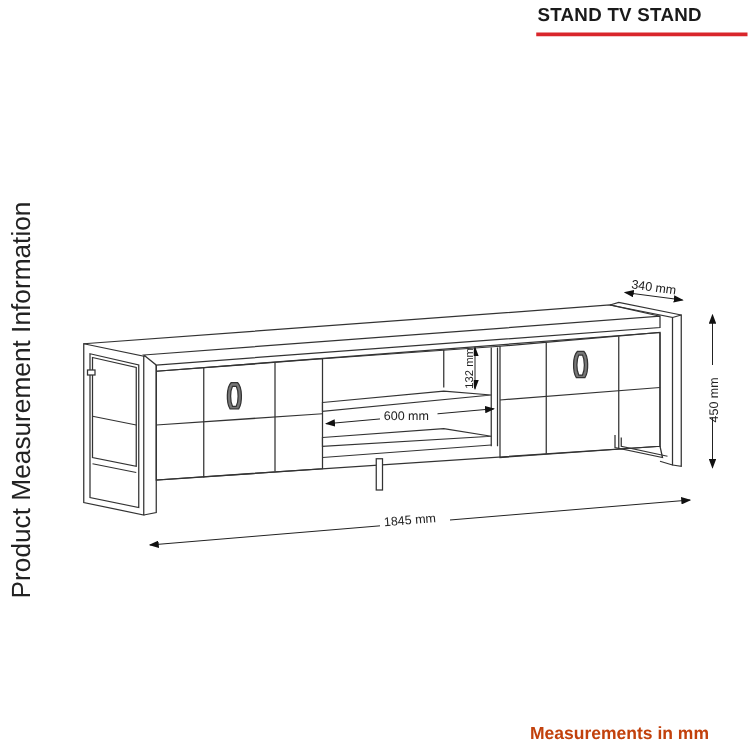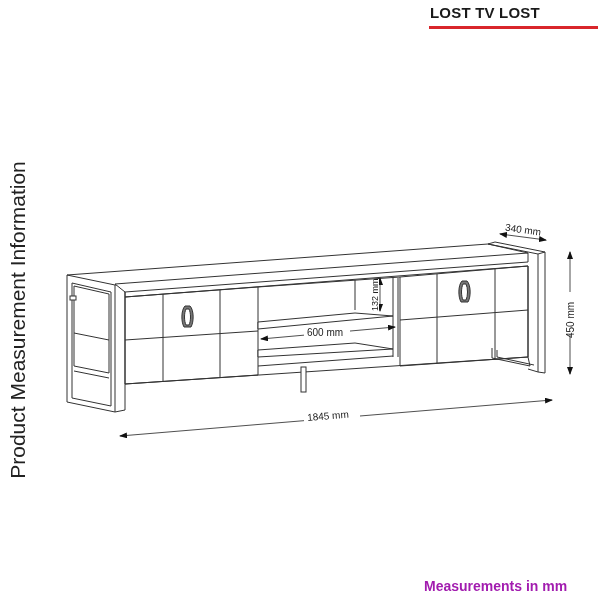--- a/index.html
+++ b/index.html
@@ -10,29 +10,29 @@
       letter-spacing: 0.2px;
     }
     .title-underline { position: absolute; left: 429px; top: 26px; width: 169px; height: 3px; }
     .side-label {
       position: absolute; left: 18px; top: 320px;
       transform: translate(-50%, -50%) rotate(-90deg);
       white-space: nowrap; font-size: 21px; color: #222; font-family: "Liberation Sans", sans-serif;
     }
     .footer-label {
       position: absolute; left: 424px; top: 578px;
-      font-weight: bold; font-size: 14px; color: #a21caf; font-family: "Liberation Sans", sans-serif;
+      font-weight: bold; font-size: 14px; color: #c2410c; font-family: "Liberation Sans", sans-serif;
     }
     svg.drawing { position: absolute; left: 0; top: 0; }
     .dim { font-family: "Liberation Sans", sans-serif; font-size: 10px; fill: #222; }
   </style>
 </head>
 <body>
 
-<div class="title">LOST TV LOST</div>
+<div class="title">STAND TV STAND</div>
 <div class="title-underline" style="background:#d9262b;"></div>
 
 <div class="side-label">Product Measurement Information</div>
 
 <svg class="drawing" width="600" height="600" viewBox="0 0 600 600" xmlns="http://www.w3.org/2000/svg">
   <defs>
     <marker id="arrow" markerWidth="8" markerHeight="6" refX="7" refY="3" orient="auto" markerUnits="userSpaceOnUse">
       <path d="M0,0 L8,3 L0,6 z" fill="#111"></path>
     </marker>
     <marker id="arrowStart" markerWidth="8" markerHeight="6" refX="1" refY="3" orient="auto" markerUnits="userSpaceOnUse">

